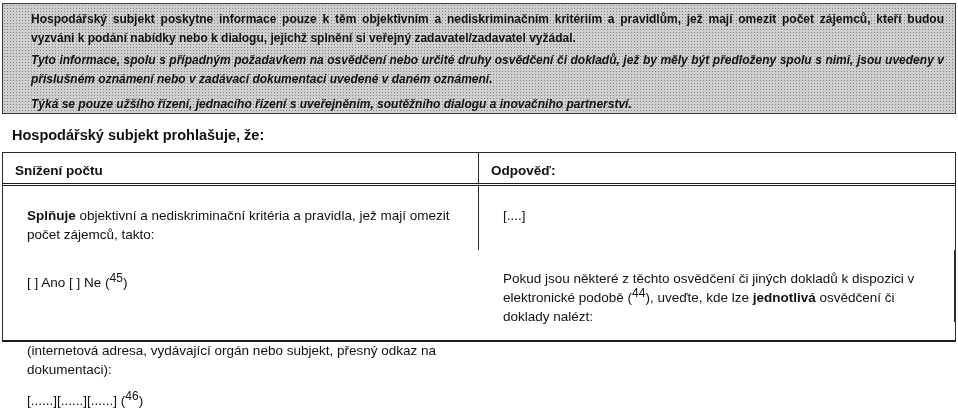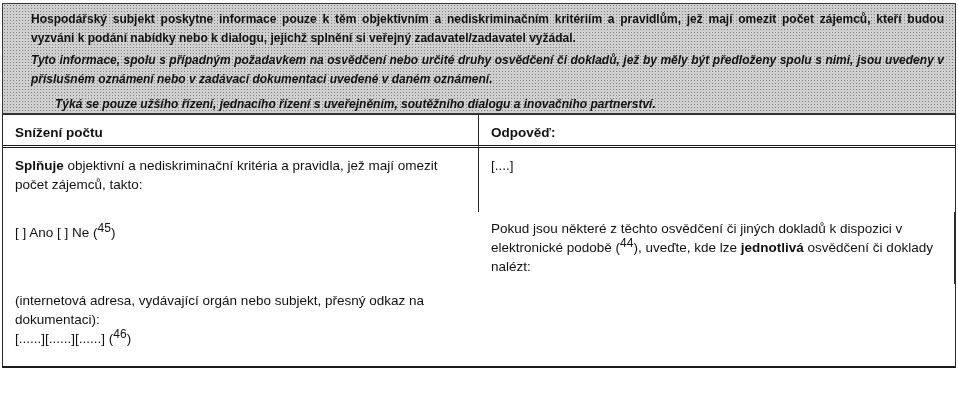--- a/index.html
+++ b/index.html
@@ -18,65 +18,66 @@
     border:1px solid #3a3a3a;
     background-color:#cfcfcf;
     background-image:radial-gradient(#818181 0.8px, rgba(0,0,0,0) 0.9px);
     background-size:3px 3px;
     padding:6px 11px 0 28px;
     font-size:12px;line-height:19px;font-weight:bold;
     text-align:justify;
   }
   .notice p{margin:0;}
   .notice p + p{margin-top:3px;font-style:italic;}
-  .notice p.last{margin-top:6px;margin-left:24px;}
+  .notice p.last{margin-top:6px;}
 
   
   .declare{
     margin:13px 0 9px 10px;
     font-size:14.5px;font-weight:bold;
   }
 
   
   .tbl{
     box-sizing:border-box;
     display:grid;
     grid-template-columns:476px 1fr;
     grid-template-rows:33px 64px 72px auto;
     border:1px solid #2b2b2b;
     border-bottom:2px solid #1c1c1c;
-    height:254px;
+    height:190px;
     font-size:13.5px;line-height:19px;
   }
   .cell{box-sizing:border-box;padding:0 12px;}
   .cell.l{border-right:1px solid #2b2b2b;}
   .cell.head{
     font-weight:bold;
     padding-top:8px;
     border-bottom:3px double #1c1c1c;
   }
   .cell.rA{padding-top:8px;}
   .cell.rB{padding-top:11px;}
   .cell.rC{padding-top:7px;}
-  .cell p{margin:0;}
+  .cell p{margin:12px;}
   .ans-brackets{margin-top:7px;}
   sup{font-size:12px;line-height:0;vertical-align:super;}
   b{font-weight:bold;}
 </style>
 </head>
 <body>
 
 <div class="page">
 
   <div class="notice">
     <p>Hospodářský subjekt poskytne informace pouze k těm objektivním a nediskriminačním kritériím a pravidlům, jež mají omezit počet zájemců, kteří budou vyzváni k podání nabídky nebo k dialogu, jejichž splnění si veřejný zadavatel/zadavatel vyžádal.</p>
     <p>Tyto informace, spolu s případným požadavkem na osvědčení nebo určité druhy osvědčení či dokladů, jež by měly být předloženy spolu s nimi, jsou uvedeny v příslušném oznámení nebo v zadávací dokumentaci uvedené v daném oznámení.</p>
     <p class="last">Týká se pouze užšího řízení, jednacího řízení s uveřejněním, soutěžního dialogu a inovačního partnerství.</p>
   </div>
 
+  <div class="declare">Hospodářský subjekt prohlašuje, že:</div>
 
   <div class="tbl">
 
     <div class="cell head l">
       <span>Snížení počtu</span>
     </div>
     <div class="cell head">
       <span>Odpověď:</span>
     </div>
 

